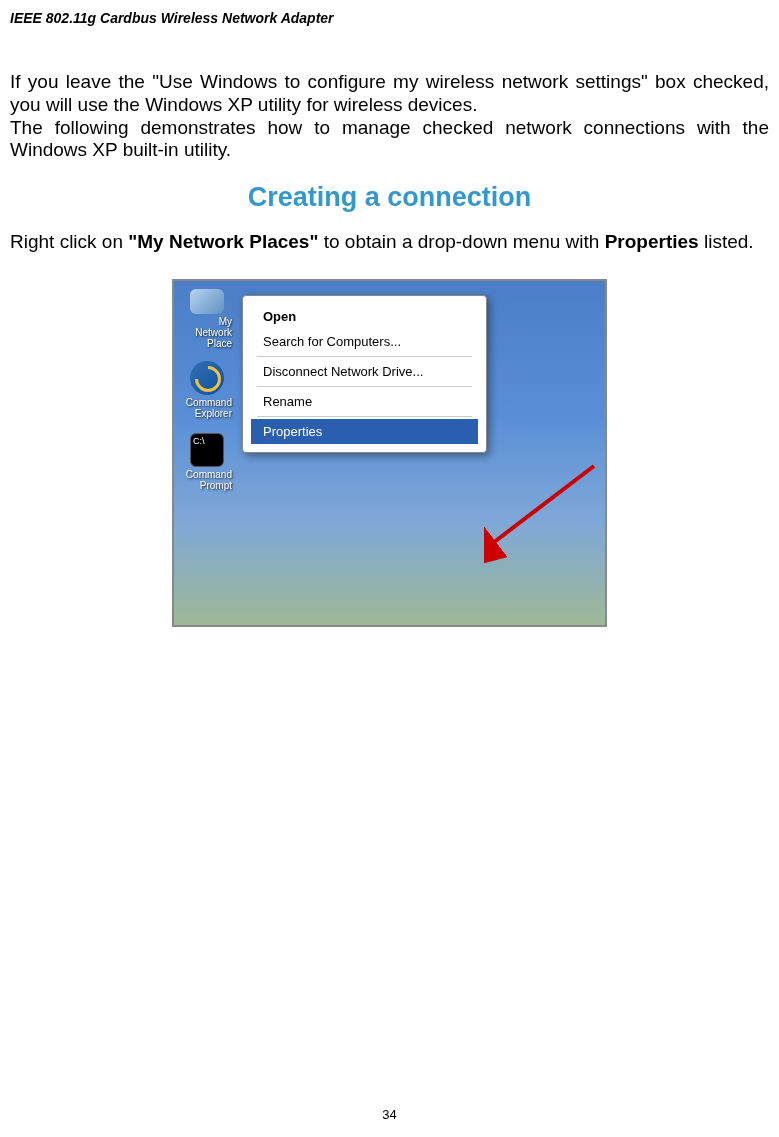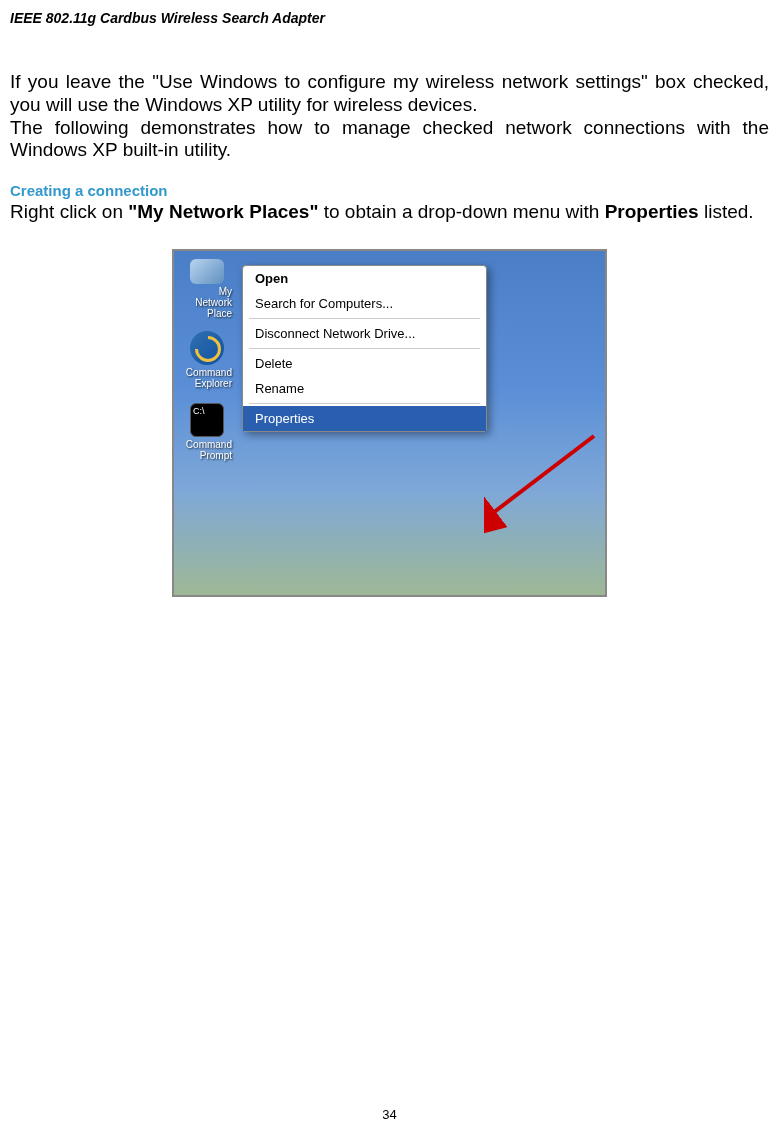--- a/index.html
+++ b/index.html
@@ -25,24 +25,25 @@
       margin-bottom: 45px;
     }
     .intro-paragraph {
       font-size: 19px;
       color: #000;
       line-height: 1.2;
       text-align: justify;
       margin-bottom: 20px;
     }
     .section-heading {
-      font-size: 15px;
+      font-size: 27px;
       font-weight: bold;
       color: #3399cc;
-      margin-bottom: 2px;
+      margin-bottom: 18px;
+      text-align: center;
     }
     .instruction-paragraph {
       font-size: 19px;
       color: #000;
       line-height: 1.2;
       text-align: justify;
       margin-bottom: 25px;
     }
     .bold-text {
       font-weight: bold;
@@ -122,21 +123,21 @@
     }
     .context-menu {
       position: absolute;
       left: 68px;
       top: 14px;
       width: 245px;
       background: white;
       border: 1px solid #888;
       box-shadow: 3px 3px 8px rgba(0,0,0,0.4);
       border-radius: 4px;
-      padding: 0;
+      padding: 8px;
     }
     .menu-item {
       padding: 5px 12px;
       font-size: 13px;
       color: #000;
       cursor: default;
     }
     .menu-item.bold {
       font-weight: bold;
     }
@@ -166,21 +167,21 @@
       bottom: 15px;
       left: 50%;
       transform: translateX(-50%);
       font-size: 13px;
     }
   </style>
 </head>
 <body>
 
 <div class="page-container">
-  <div class="header-title">IEEE 802.11g Cardbus Wireless Search Adapter</div>
+  <div class="header-title">IEEE 802.11g Cardbus Wireless Network Adapter</div>
 
   <div class="intro-paragraph">
     <span>If you leave the "Use Windows to configure my wireless network settings" box checked, you will use the Windows XP utility for wireless devices.</span><br>
     <span>The following demonstrates how to manage checked network connections with the Windows XP built-in utility.</span>
   </div>
 
   <div class="section-heading">Creating a connection</div>
 
   <div class="instruction-paragraph">
     <span>Right click on </span><span class="bold-text">"My Network Places"</span><span> to obtain a drop-down menu with </span><span class="bold-text">Properties</span><span> listed.</span>
@@ -202,21 +203,20 @@
           <div class="icon-label">Command Prompt</div>
         </div>
       </div>
 
       <div class="context-menu">
         <div class="menu-item bold">Open</div>
         <div class="menu-item">Search for Computers...</div>
         <div class="menu-separator"></div>
         <div class="menu-item">Disconnect Network Drive...</div>
         <div class="menu-separator"></div>
-        <div class="menu-item">Delete</div>
         <div class="menu-item">Rename</div>
         <div class="menu-separator"></div>
         <div class="menu-item selected">Properties</div>
       </div>
 
       <div class="red-arrow">
         <svg class="arrow-svg" viewBox="0 0 120 110">
           <defs>
             <marker id="arrowhead" markerWidth="12" markerHeight="10" refX="2" refY="5" orient="auto">
               <polygon points="0 0, 12 5, 0 10" fill="#cc0000"></polygon>

